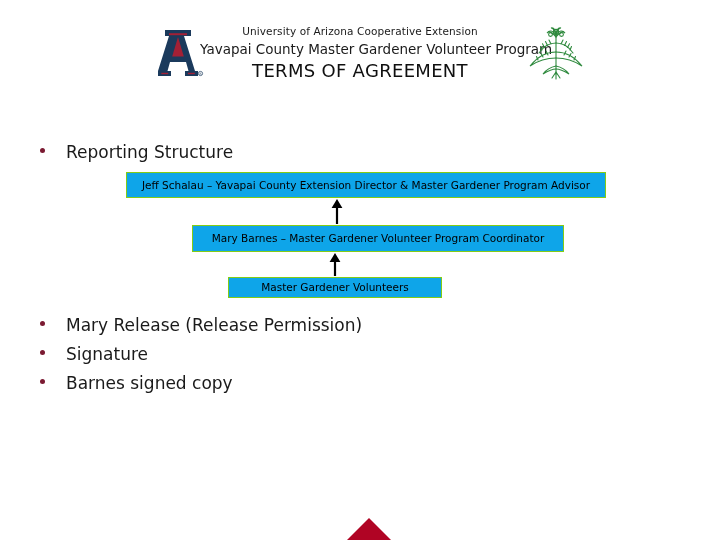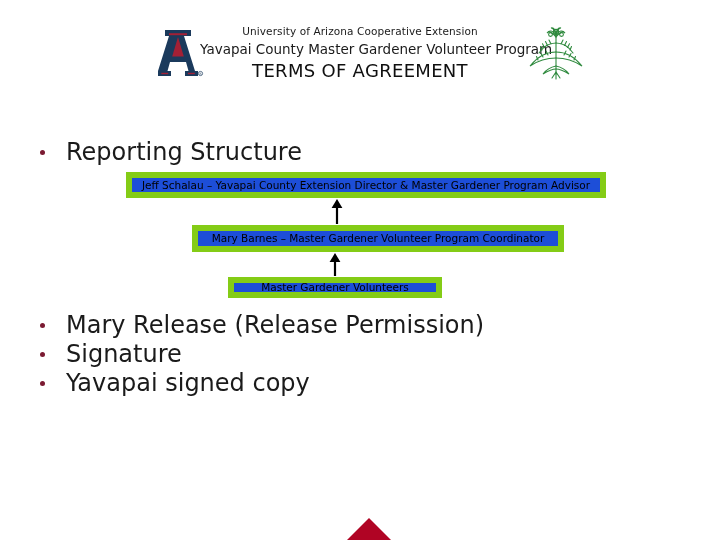--- a/index.html
+++ b/index.html
@@ -81,21 +81,21 @@
     height: 5px;
     background: #7b1a32;
     border-radius: 50%;
     display: inline-block;
     flex: 0 0 auto;
     margin-right: 21px;
     position: relative;
     top: -5px;
   }
   .bullet-text {
-    font-size: 24px;
+    font-size: 17px;
     color: #1a1a1a;
     line-height: 24px;
     white-space: nowrap;
   }
 
   #bullet-reporting { left: 40px; top: 140px; }
   #bullet-photo     { left: 40px; top: 313px; }
   #bullet-signature { left: 40px; top: 342px; }
   #bullet-submit    { left: 40px; top: 371px; }
 
@@ -103,22 +103,22 @@
   #org-chart {
     position: absolute;
     left: 0;
     top: 0;
     width: 720px;
     height: 540px;
     pointer-events: none;
   }
   .org-box {
     position: absolute;
-    border: 6px solid #84cc16;
-    background: #1d4ed8;
+    border: 1px solid #84cc16;
+    background: #0ea5e9;
     box-sizing: border-box;
     display: flex;
     align-items: center;
     justify-content: center;
     pointer-events: auto;
   }
   .org-box-label {
     font-size: 10.5px;
     color: #000000;
     white-space: nowrap;
@@ -248,16 +248,16 @@
   <span class="bullet-text">Mary Release (Release Permission)</span>
 </div>
 
 <div class="bullet-row" id="bullet-signature">
   <span class="bullet-dot"></span>
   <span class="bullet-text">Signature</span>
 </div>
 
 <div class="bullet-row" id="bullet-submit">
   <span class="bullet-dot"></span>
-  <span class="bullet-text">Yavapai signed copy</span>
+  <span class="bullet-text">Barnes signed copy</span>
 </div>
 
 <div id="bottom-triangle"></div>
 
 </body></html>

